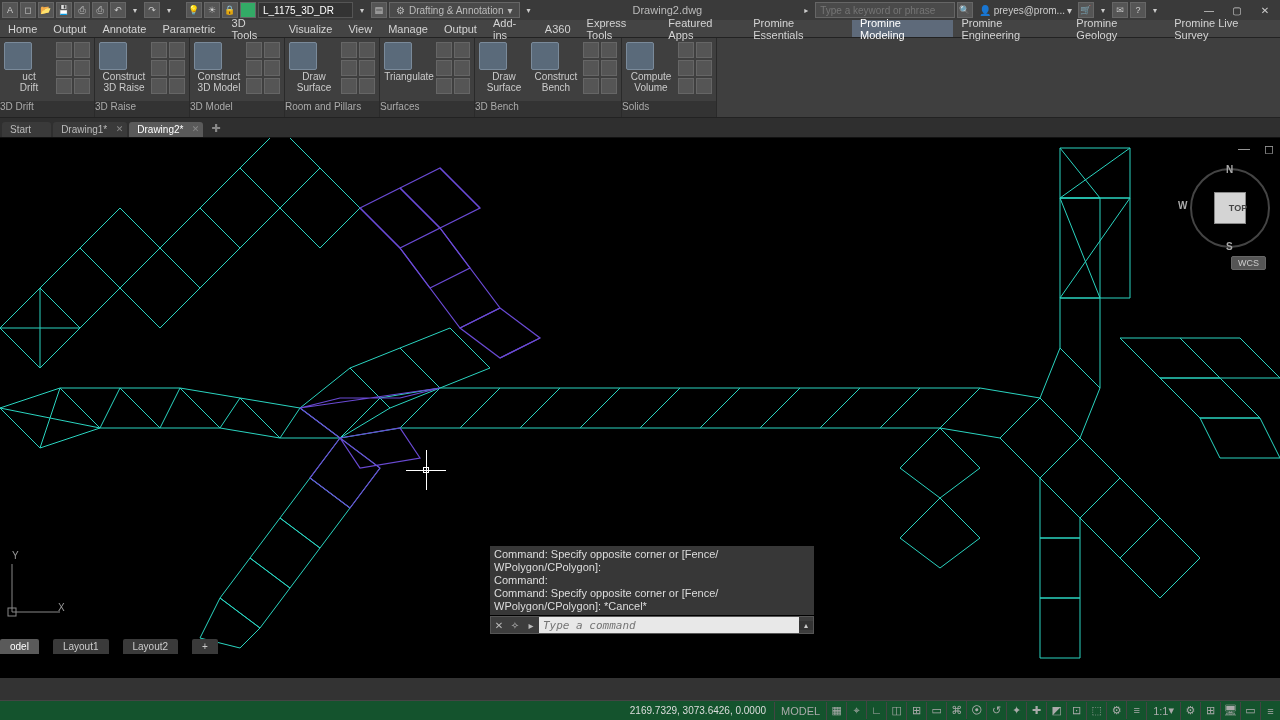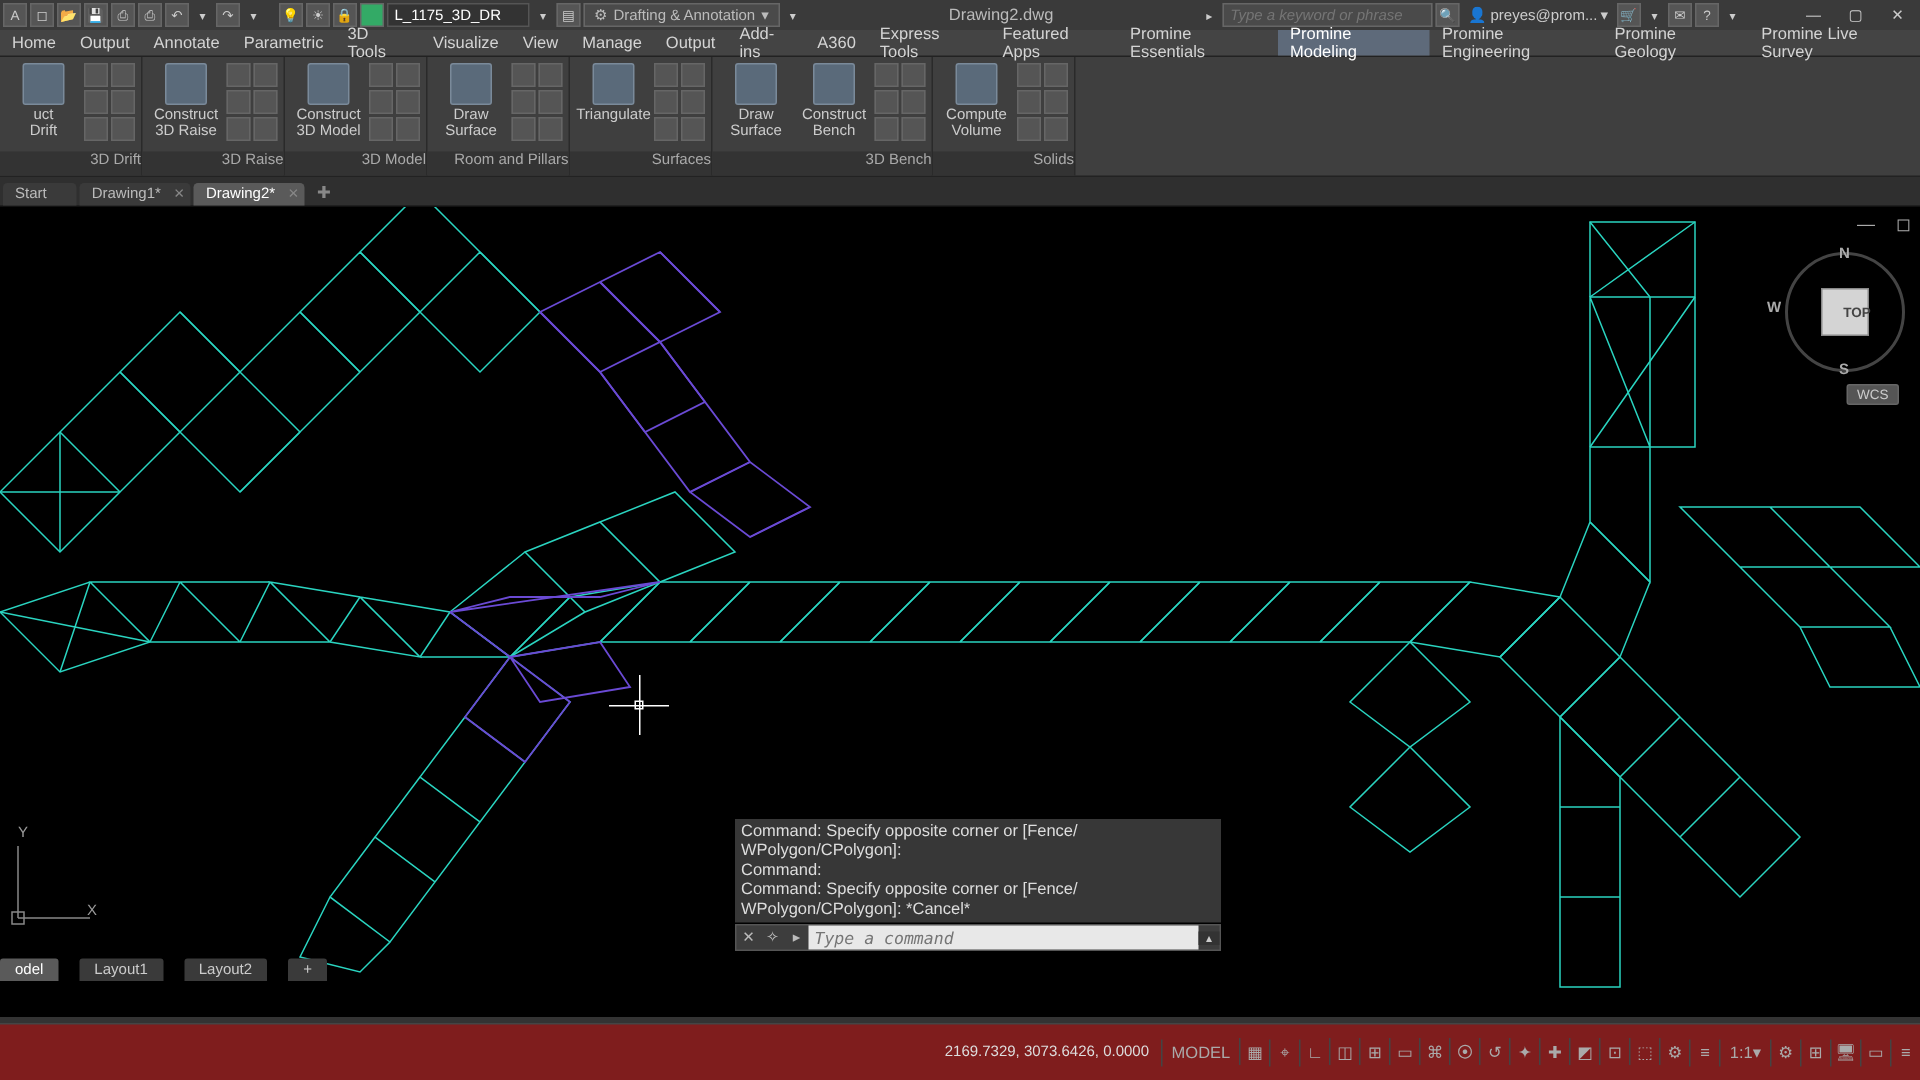--- a/index.html
+++ b/index.html
@@ -6,35 +6,35 @@
 body { background: #333; color: #ccc; width: 1280px; height: 720px; overflow: hidden; font-size: 11px; position: relative; }
 
 
 .titlebar { height: 20px; background: #3a3a3a; display: flex; align-items: center; gap: 2px; padding: 0 2px; }
 .titlebar .qat-icon { width: 16px; height: 16px; background: #555; border: 1px solid #666; display: inline-flex; align-items: center; justify-content: center; font-size: 9px; color: #ccc; cursor: pointer; }
 .titlebar .qat-icon.green { background: #3a6; }
 .titlebar .layer-combo { background: #333; border: 1px solid #555; color: #fff; height: 16px; font-size: 10px; padding: 0 4px; width: 95px; }
 .titlebar .tdrop-icon { width: 14px; height: 16px; display: inline-flex; align-items: center; justify-content: center; color: #ccc; font-size: 8px; cursor: pointer; }
 .titlebar .workspace { background: #4a4a4a; color: #bbb; font-size: 10px; padding: 0 6px; border: 1px solid #666; display: flex; align-items: center; height: 16px; gap: 4px; }
 .titlebar .doc-title { flex: 1; text-align: center; color: #bbb; font-size: 11px; }
-.titlebar .search { background: #4a4a4a; color: #999; font-style: italic; font-size: 10px; padding: 0 4px; border: 1px solid #666; width: 140px; height: 16px; }
+.titlebar .search { background: #4a4a4a; color: #999; font-size: 10px; padding: 0 4px; border: 1px solid #666; width: 140px; height: 16px; }
 .titlebar .user { color: #ccc; font-size: 10px; padding: 0 4px; display: flex; align-items: center; gap: 2px; }
 .titlebar .win-btn { width: 26px; height: 16px; color: #ccc; display: inline-flex; align-items: center; justify-content: center; font-size: 10px; cursor: pointer; }
 
 
 .menubar { height: 18px; background: #444; border-bottom: 1px solid #222; display: flex; align-items: center; }
 .menubar .menu-item { padding: 0 8px; color: #d4d4d4; font-size: 11px; cursor: pointer; height: 100%; display: flex; align-items: center; }
 .menubar .menu-item.active { background: #5e6a7a; color: #fff; }
 
 
 .ribbon { height: 80px; background: #3f3f3f; border-bottom: 1px solid #222; display: flex; }
 .ribbon-panel { border-right: 1px solid #2a2a2a; display: flex; flex-direction: column; padding: 2px 4px 0; }
 .ribbon-panel .panel-body { flex: 1; display: flex; align-items: flex-start; gap: 2px; }
-.ribbon-panel .panel-title { height: 16px; text-align: right; color: #aaa; font-size: 10px; background: #333; margin: 0 -4px; }
-.rbtn-large { width: 50px; display: flex; flex-direction: column; align-items: center; gap: 1px; cursor: pointer; padding-top: 2px; }
+.ribbon-panel .panel-title { height: 16px; text-align: left; color: #aaa; font-size: 10px; background: #333; margin: 0 -4px; }
+.rbtn-large { width: 50px; display: flex; flex-direction: column; gap: 1px; cursor: pointer; padding-top: 2px; }
 .rbtn-large .icon { width: 28px; height: 28px; background: #5a6a7a; border: 1px solid #7a8a9a; border-radius: 2px; }
 .rbtn-large .lbl { font-size: 10px; color: #ccc; text-align: center; line-height: 11px; }
 .rbtn-small-col { display: flex; flex-direction: column; gap: 2px; padding-top: 2px; }
 .rbtn-small { width: 16px; height: 16px; background: #555; border: 1px solid #666; cursor: pointer; }
 
 
 .file-tabs { height: 20px; background: #2f2f2f; display: flex; align-items: flex-end; padding-left: 2px; border-bottom: 1px solid #111; }
 .file-tab { background: #3a3a3a; color: #bbb; font-size: 10px; padding: 2px 20px 2px 8px; margin-right: 2px; border-top-left-radius: 3px; border-top-right-radius: 3px; cursor: pointer; position: relative; }
 .file-tab.active { background: #5a5a5a; color: #fff; }
 .file-tab .close { position: absolute; right: 4px; top: 2px; font-size: 9px; color: #888; }
@@ -67,21 +67,21 @@
 .cmdline-wrap .cb { width: 16px; text-align: center; color: #bbb; font-size: 10px; cursor: pointer; }
 .cmdline { flex: 1; background: #e8e8e8; color: #888; font-style: italic; font-size: 11px; padding: 0 4px; height: 16px; border: none; font-family: Consolas, monospace; }
 .cmddrop { width: 14px; text-align: center; color: #ccc; cursor: pointer; font-size: 8px; background:#333; }
 
 
 .layout-tabs { position: absolute; left: 0; bottom: 22px; height: 20px; display: flex; align-items: center; background: transparent; gap: 12px; }
 .layout-tab { background: #3a3a3a; color: #ccc; font-size: 10px; padding: 2px 10px; margin-right: 2px; border-radius: 2px 2px 0 0; cursor: pointer; }
 .layout-tab.active { background: #5a5a5a; color: #fff; }
 
 
-.statusbar { height: 38px; background: #7f1d1d; border-top: 1px solid #444; display: flex; align-items: center; font-size: 10px; color: #ccc; position: absolute; bottom: 0; left: 0; right: 0; }
+.statusbar { height: 20px; background: #14532d; border-top: 1px solid #444; display: flex; align-items: center; font-size: 10px; color: #ccc; position: absolute; bottom: 0; left: 0; right: 0; }
 .statusbar .spacer { flex: 1; }
 .statusbar .coord { padding: 0 8px; color: #ddd; }
 .statusbar .sbtn { width: 20px; height: 18px; border-left: 1px solid #444; display: inline-flex; align-items: center; justify-content: center; color: #aaa; cursor: pointer; font-size: 11px; }
 .statusbar .sbtn.txt { width: auto; padding: 0 6px; }
 </style>
 </head>
 <body>
 
 <div class="titlebar">
   <span class="qat-icon">A</span>

